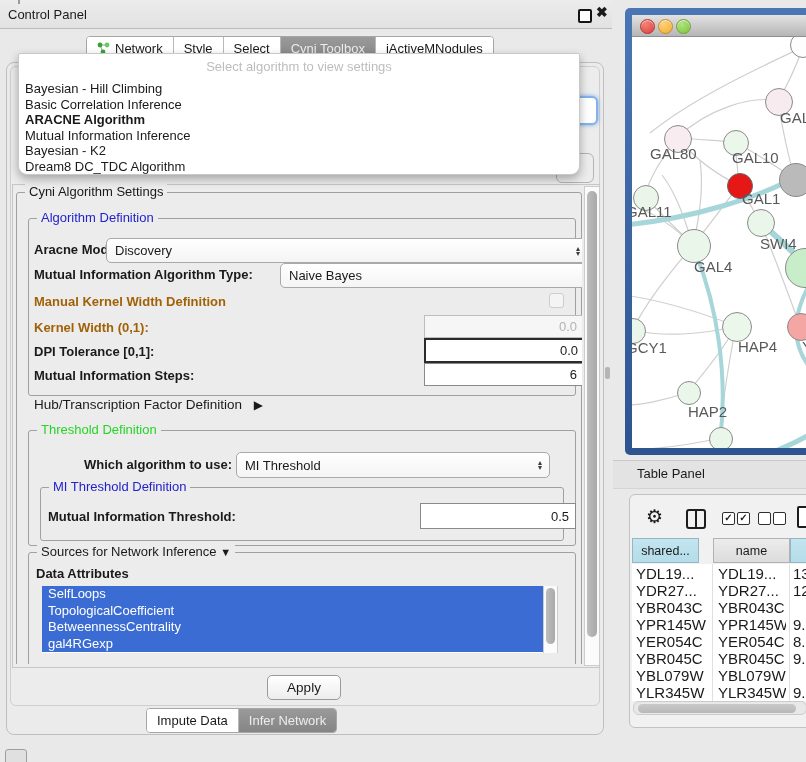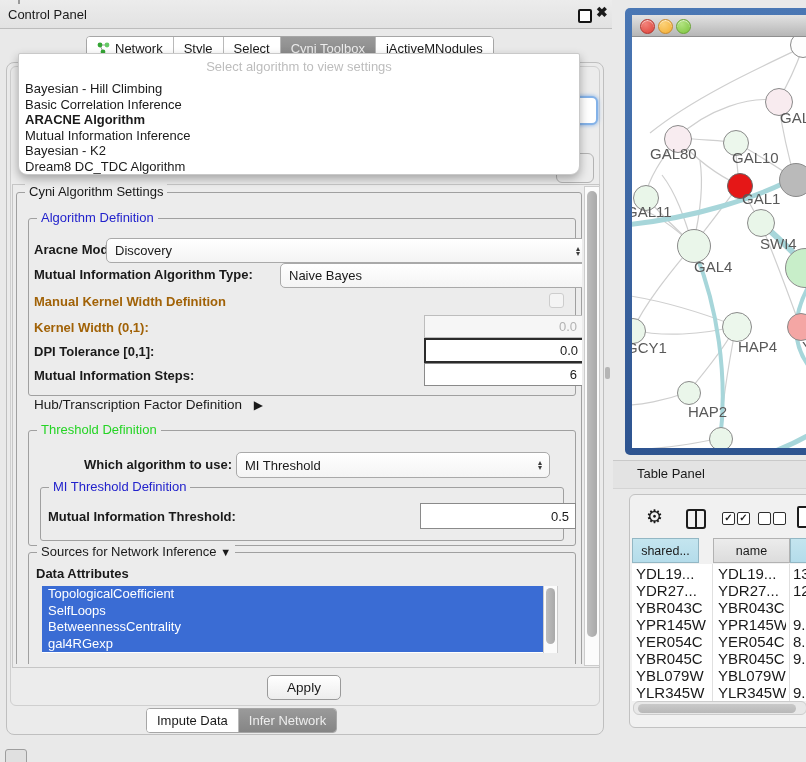--- a/index.html
+++ b/index.html
@@ -181,22 +181,22 @@
   <div class="field" style="left:408px;top:319px;width:142px;height:24px">0.5</div>
 
   <div class="group" style="left:16px;top:368px;width:546px;height:160px">
     <span class="legend">
       <span>Sources for Network Inference</span>
       <span style="font-size:11px">▼</span>
     </span>
   </div>
   <div class="lbl" style="left:24px;top:382px">Data Attributes</div>
   <div class="attr-list" style="left:30px;top:402px;width:514px;height:67px">
+    <div class="attr-item">SelfLoops</div>
     <div class="attr-item">TopologicalCoefficient</div>
-    <div class="attr-item">SelfLoops</div>
     <div class="attr-item">BetweennessCentrality</div>
     <div class="attr-item">gal4RGexp</div>
   </div>
   <div class="sbar-track" style="left:531px;top:402px;width:13px;height:67px;border-top:none;border-bottom:none">
     <div class="sbar-thumb" style="left:1.5px;top:2px;width:9px;height:56px"></div>
   </div>
 </div>
 
 <div class="abs sbar-track" style="left:584px;top:186px;width:14px;height:478px">
   <div class="sbar-thumb" style="left:1.5px;top:4px;width:10px;height:446px"></div>

